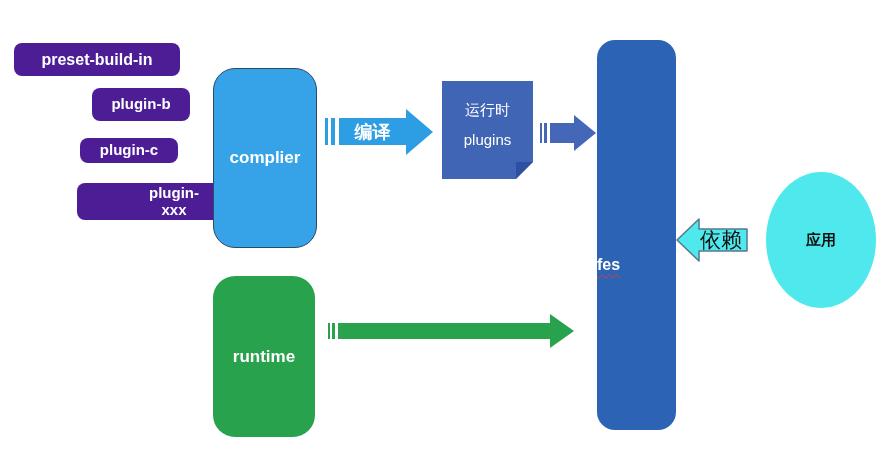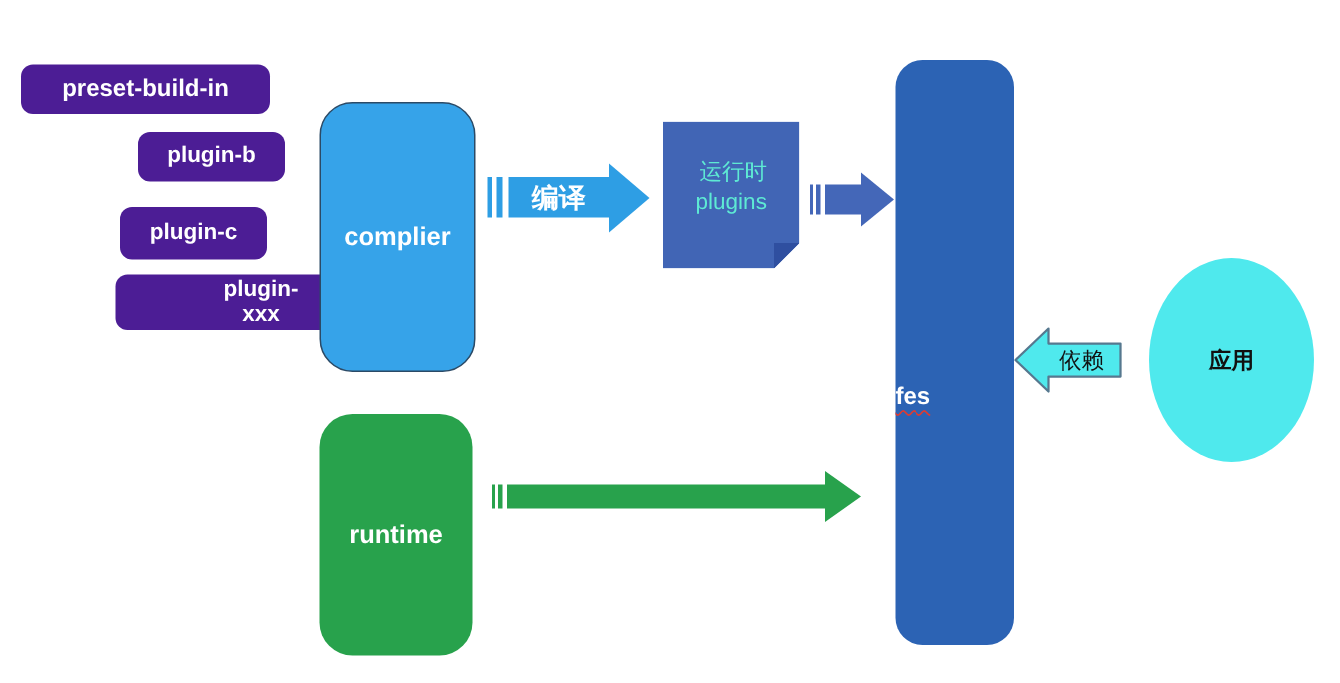--- a/index.html
+++ b/index.html
@@ -19,21 +19,21 @@
     color:#fff;
     font-size:15px;
     font-weight:600;
     display:flex;align-items:center;justify-content:center;
     text-align:center;
     white-space:pre-line;
     line-height:1.1;
   }
   .pill-1{left:14px;top:43px;width:166px;height:33px;font-size:16px;}
   .pill-2{left:92px;top:88px;width:98px;height:33px;}
-  .pill-3{left:80px;top:138px;width:98px;height:35px;}
+  .pill-3{left:80px;top:138px;width:98px;height:25px;}
   .pill-4{left:77px;top:183px;width:98px;height:37px;padding-left:48px;}
 
   
   .bigbox{
     position:absolute;
     width:102px;
     border-radius:22px;
     color:#fff;
     font-size:17px;
     font-weight:600;
@@ -91,22 +91,22 @@
 
   
   .note{
     position:absolute;
     left:442px;top:81px;width:91px;height:98px;
     background:#4165B5;
     clip-path:polygon(0 0,100% 0,100% calc(100% - 17px),calc(100% - 17px) 100%,0 100%);
     display:flex;align-items:center;justify-content:center;
   }
   .note-label{
-    color:#5eead4;font-size:15px;line-height:20px;
-    text-align:right;white-space:pre-line;
+    color:#ffffff;font-size:15px;line-height:30px;
+    text-align:center;white-space:pre-line;
     padding-bottom:10px;
   }
   .note-fold{
     position:absolute;right:0;bottom:0;
     width:17px;height:17px;
     background:#2F4FA0;
     clip-path:polygon(0 0,100% 0,0 100%);
   }
 
   
@@ -125,21 +125,21 @@
     text-decoration-color:#E03A2F;
     text-decoration-thickness:1px;
     text-underline-offset:4px;
   }
 
   
   .depend-arrow{position:absolute;left:676px;top:217px;width:73px;height:46px;}
   .depend-label{
     position:absolute;left:697px;top:228px;width:48px;height:24px;
     display:flex;align-items:center;justify-content:center;
-    color:#111;font-size:15px;
+    color:#111;font-size:21px;
   }
 
   
   .app-ellipse{
     position:absolute;
     left:766px;top:172px;width:110px;height:136px;
     background:#4FE9ED;
     border-radius:50%;
     display:flex;align-items:center;justify-content:center;
     color:#111;font-size:15px;font-weight:600;

